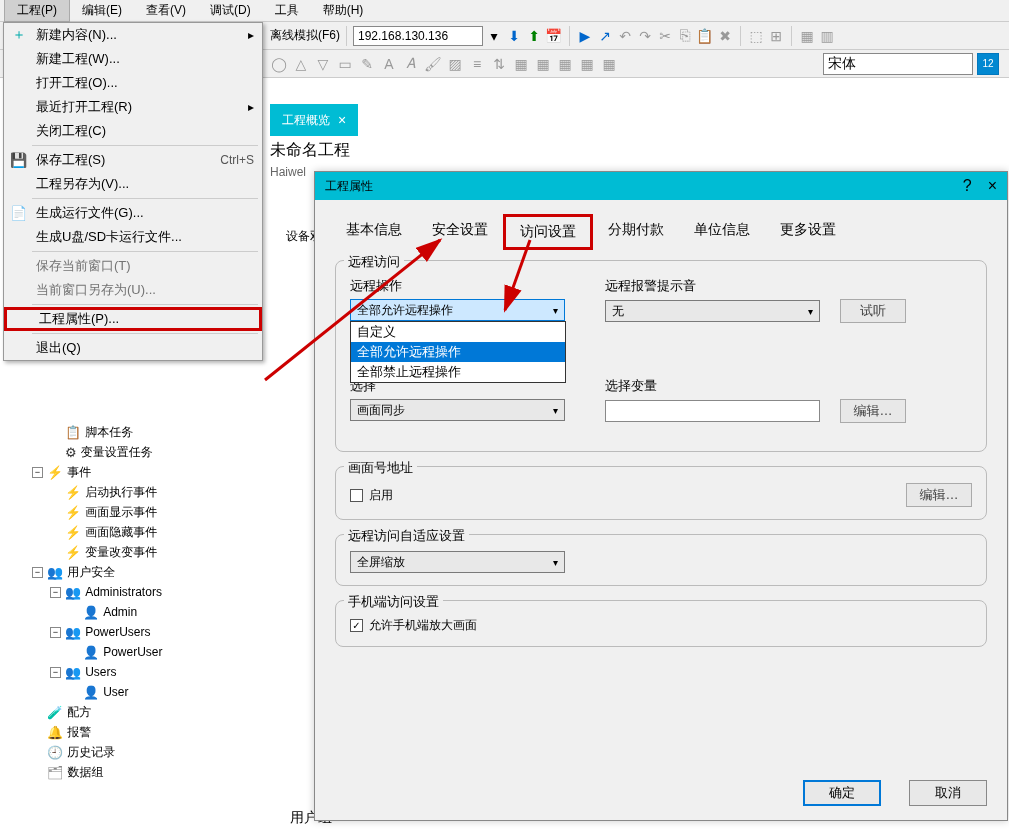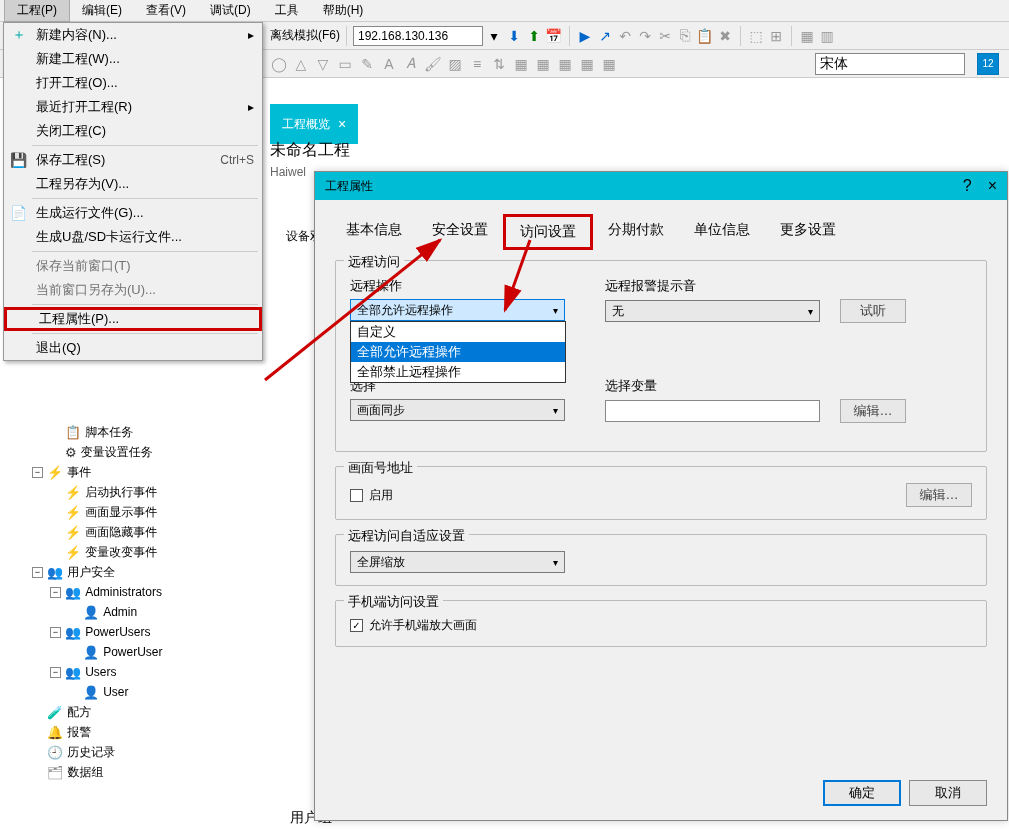--- a/index.html
+++ b/index.html
@@ -12,34 +12,34 @@
 .toolbar1 { display: flex; align-items: center; background: #f0f0f0; height: 28px; border-bottom: 1px solid #ccc; padding-left: 270px; gap: 2px; }
 .toolbar1 .sep { width: 1px; height: 20px; background: #ccc; margin: 0 4px; }
 .ip-box { width: 130px; height: 20px; border: 1px solid #888; background: #fff; padding: 0 4px; display: flex; align-items: center; }
 .tb-icon { width: 18px; height: 18px; display: flex; align-items: center; justify-content: center; font-size: 14px; }
 .col-blue { color: #0066cc; }
 .col-green { color: #008000; }
 .col-orange { color: #cc6600; }
 .col-gray { color: #999; }
 
 .toolbar2 { display: flex; align-items: center; background: #f0f0f0; height: 28px; border-bottom: 1px solid #ccc; padding-left: 270px; gap: 4px; }
-.font-box { width: 150px; height: 22px; border: 1px solid #888; background: #fff; padding: 0 4px; display: flex; align-items: center; margin-left: auto; margin-right: 8px; }
+.font-box { width: 150px; height: 22px; border: 1px solid #888; background: #fff; padding: 0 4px; display: flex; align-items: center; margin-left: auto; margin-right: 0; }
 .font-btn { width: 22px; height: 22px; background: #0288d1; border: 1px solid #0277bd; display: flex; align-items: center; justify-content: center; color: #fff; font-size: 10px; margin-right: 10px; }
 
 .dropdown-menu { position: absolute; top: 22px; left: 3px; width: 260px; background: #f0f0f0; border: 1px solid #999; box-shadow: 2px 2px 4px rgba(0,0,0,0.3); z-index: 100; }
 .menu-row { display: flex; align-items: center; height: 24px; padding: 0 8px 0 4px; }
 .menu-icon { width: 22px; display: flex; align-items: center; justify-content: center; font-size: 14px; }
 .menu-label { flex: 1; padding-left: 6px; font-size: 13px; }
 .menu-shortcut { color: #555; font-size: 12px; }
 .menu-arrow { width: 12px; text-align: right; }
 .menu-sep { height: 1px; background: #ccc; margin: 2px 4px 2px 28px; }
 .menu-row.disabled .menu-label { color: #737373; }
 .menu-row.highlighted { border: 3px solid #c00; }
 
-.tab-strip { position: absolute; top: 104px; left: 270px; height: 40px; display: flex; }
+.tab-strip { position: absolute; top: 104px; left: 270px; height: 32px; display: flex; }
 .tab-active { background: #00bcd4; color: #fff; padding: 3px 12px; display: flex; align-items: center; gap: 8px; font-size: 13px; }
 .tab-close { font-size: 14px; cursor: default; }
 
 .page-title-area { position: absolute; top: 140px; left: 270px; }
 .page-title { font-size: 16px; font-family: SimSun, serif; }
 .page-sub { font-size: 12px; color: #666; margin-top: 4px; }
 
 .tree { position: absolute; top: 422px; left: 14px; width: 250px; font-size: 13px; }
 .tree-row { display: flex; align-items: center; height: 20px; gap: 4px; white-space: nowrap; }
 .tree-indent-1 { padding-left: 18px; }
@@ -55,40 +55,40 @@
 .dialog-title { background: #00bcd4; color: #000; height: 28px; display: flex; align-items: center; padding: 0 10px; font-size: 13px; }
 .dialog-title .spacer { flex: 1; }
 .dialog-title .help { margin-right: 16px; font-size: 16px; }
 .dialog-title .close { font-size: 16px; }
 
 .dialog-tabs { display: flex; padding: 14px 16px 0 16px; gap: 0; }
 .dialog-tab { padding: 6px 14px; background: #f0f0f0; border: 1px solid transparent; font-size: 14px; }
 .dialog-tab.highlighted { border: 3px solid #c00; }
 
 .dialog-body { padding: 10px 20px; }
-.group { border: 1px solid #bbb; border-radius: 2px; margin-bottom: 14px; position: relative; padding: 16px 14px 12px 14px; }
+.group { border: 1px solid #bbb; border-radius: 8px; margin-bottom: 14px; position: relative; padding: 16px 14px 12px 14px; }
 .group-title { position: absolute; top: -8px; left: 8px; background: #f0f0f0; padding: 0 4px; font-size: 13px; }
 .form-row { display: flex; align-items: flex-start; gap: 40px; margin-bottom: 6px; }
 .form-col { display: flex; flex-direction: column; gap: 4px; }
 .form-label { font-size: 13px; }
 .combo { width: 215px; height: 22px; border: 1px solid #7a7a7a; background: #e8e8e8; display: flex; align-items: center; padding: 0 6px; position: relative; }
 .combo.open { background: #cde8ff; border-color: #0078d7; }
 .combo-arrow { margin-left: auto; font-size: 10px; }
 .text-input { width: 215px; height: 22px; border: 1px solid #888; background: #fff; }
 .btn { min-width: 66px; height: 24px; border: 1px solid #aaa; background: #e8e8e8; display: flex; align-items: center; justify-content: center; font-size: 13px; }
 .btn.disabled { color: #404040; }
 
 .combo-list { position: absolute; top: 21px; left: -1px; width: 216px; border: 1px solid #333; background: #fff; z-index: 60; }
 .combo-opt { padding: 1px 6px; font-size: 13px; }
 .combo-opt.sel { background: #0078d7; color: #fff; }
 
 .checkbox { width: 13px; height: 13px; border: 1px solid #555; background: #fff; display: inline-flex; align-items: center; justify-content: center; font-size: 10px; margin-right: 6px; }
 .check-row { display: flex; align-items: center; font-size: 13px; }
 
-.dialog-footer { position: absolute; bottom: 14px; right: 20px; display: flex; gap: 8px; padding-left: 48px; }
+.dialog-footer { position: absolute; bottom: 14px; right: 20px; display: flex; gap: 28px; padding-left: 48px; }
 .foot-btn { width: 78px; height: 26px; border: 1px solid #888; background: #e8e8e8; display: flex; align-items: center; justify-content: center; font-size: 13px; }
 .foot-btn.primary { border: 2px solid #0078d7; }
 
 .side-bottom-label { position: absolute; left: 290px; bottom: 2px; font-size: 14px; }
 
 svg.arrow-annot { position: absolute; z-index: 200; pointer-events: none; }
 </style>
 </head>
 <body>
 

